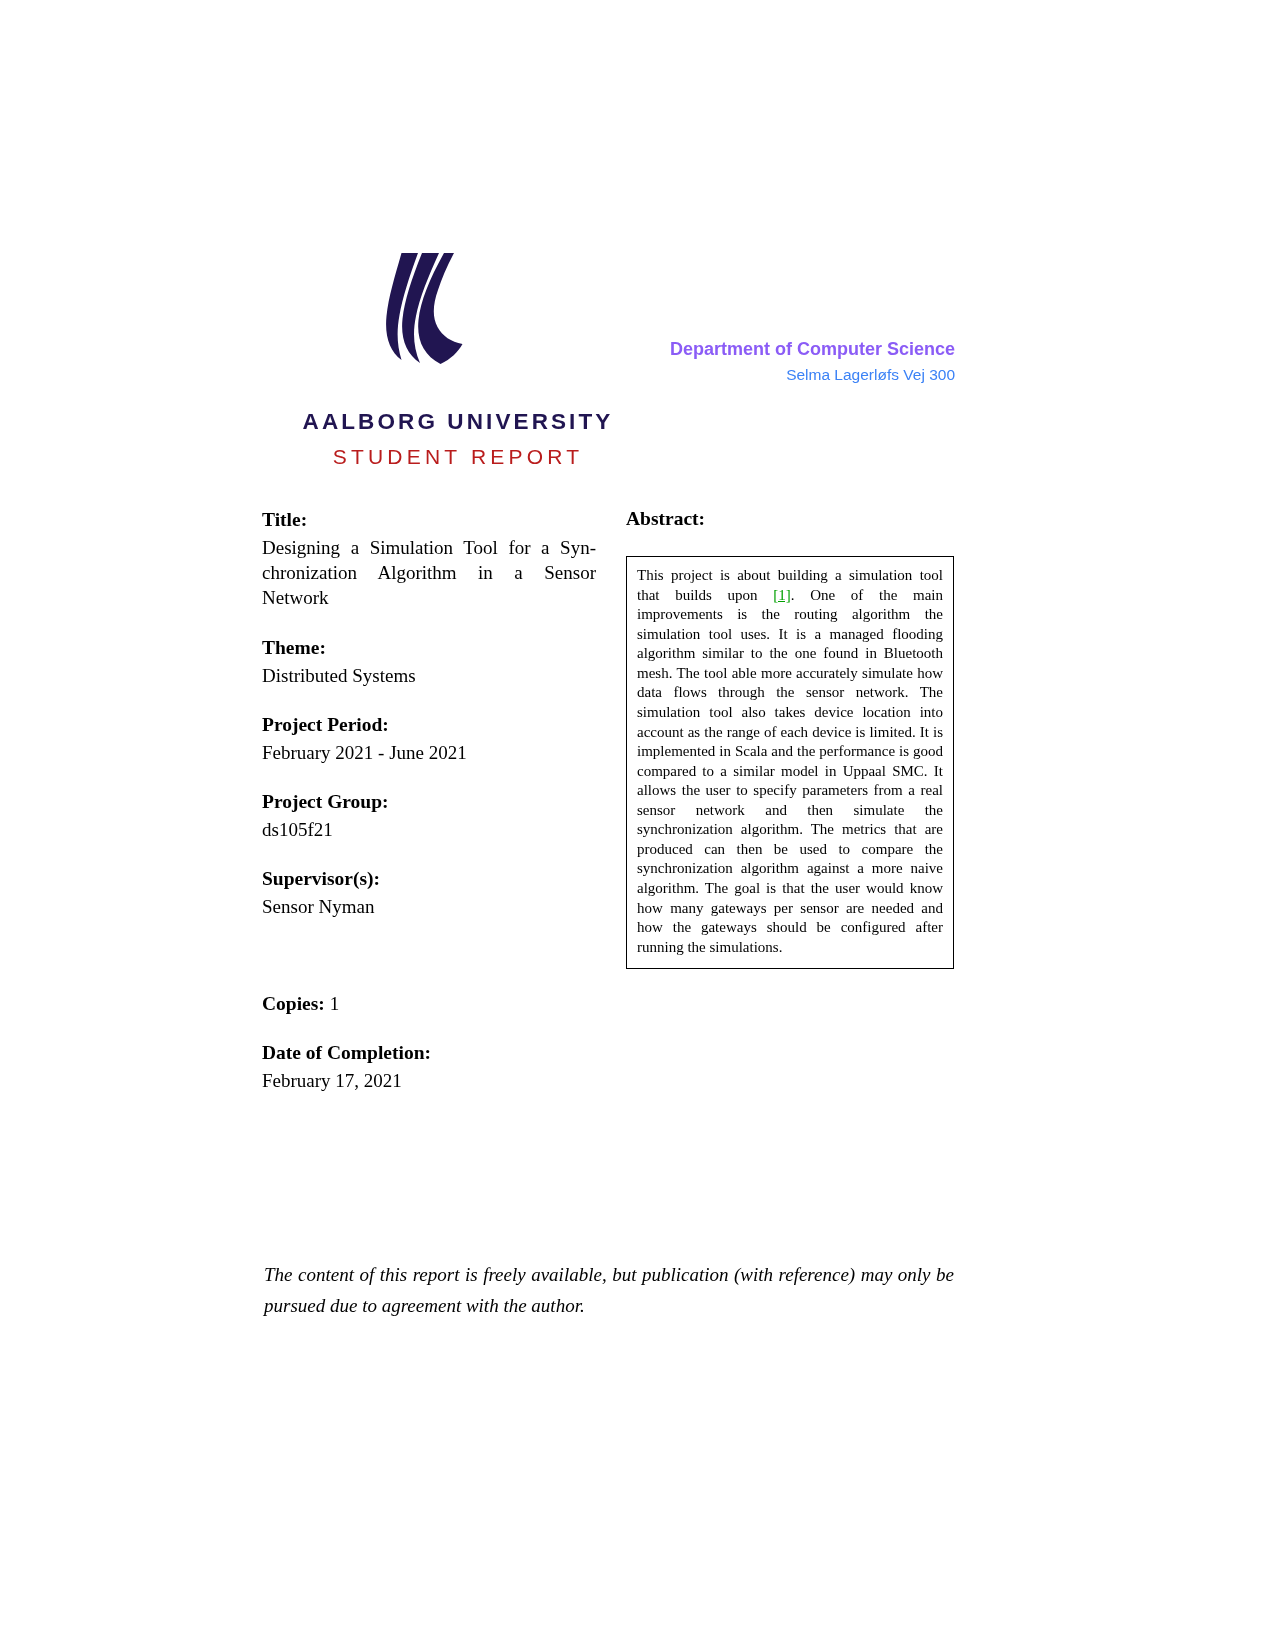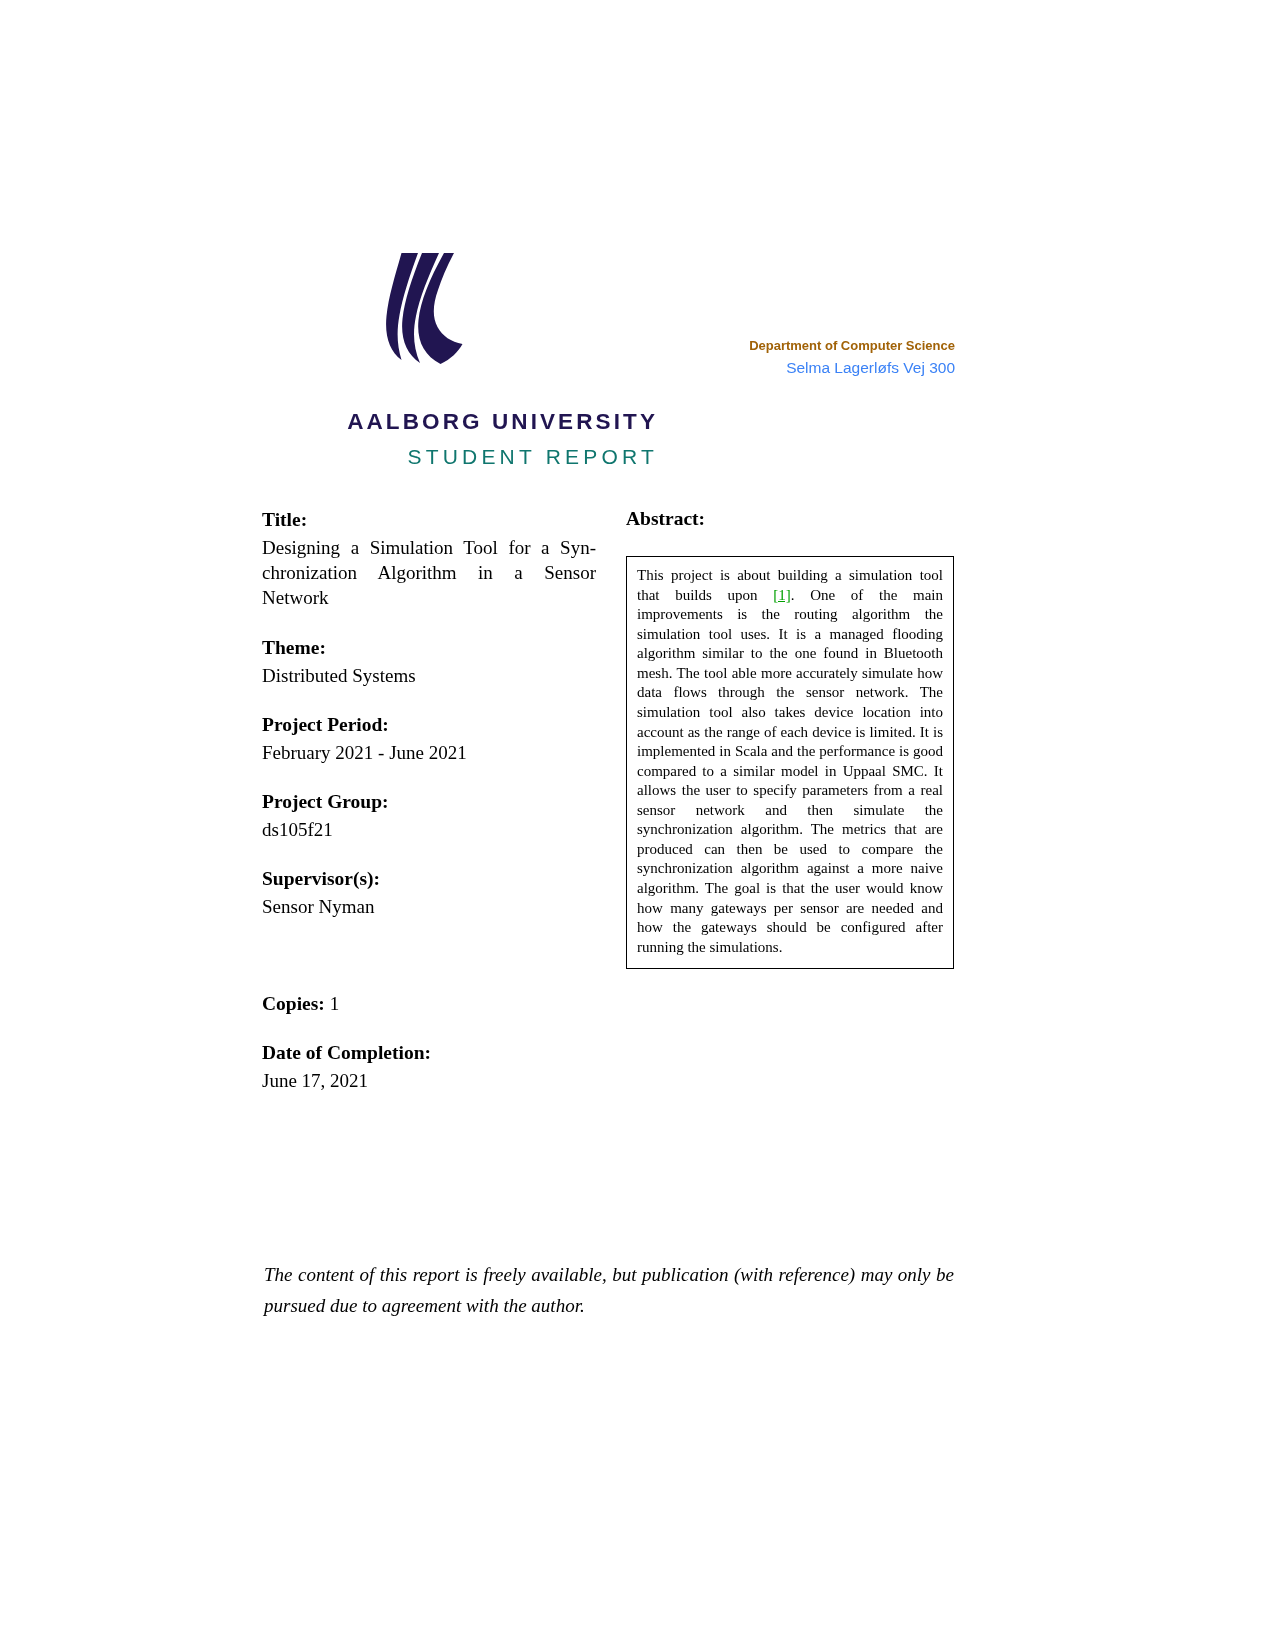--- a/index.html
+++ b/index.html
@@ -35,53 +35,53 @@
     width: 120px;
     height: 120px;
   }
   .logo-wrap svg { display: block; }
 
   .brand {
     position: absolute;
     left: 258px;
     top: 173px;
     width: 400px;
-    text-align: right;
+    text-align: center;
   }
   .brand-line1 {
     font-family: "Liberation Sans", "DejaVu Sans", sans-serif;
     font-weight: bold;
     font-size: 22.5px;
     letter-spacing: 3.1px;
     color: #211551;
     white-space: nowrap;
   }
   .brand-line2 {
     font-family: "Liberation Sans", "DejaVu Sans", sans-serif;
     font-weight: normal;
     font-size: 21px;
     letter-spacing: 4.2px;
-    color: #0f766e;
+    color: #b91c1c;
     margin-top: 10px;
     white-space: nowrap;
   }
 
   .address {
     position: absolute;
     right: 320px;
     top: 100px;
     width: 440px;
     text-align: right;
     font-family: "Liberation Sans", "DejaVu Sans", sans-serif;
     line-height: 1.52;
   }
   .address .dept {
     font-weight: bold;
-    font-size: 13px;
-    color: #a16207;
+    font-size: 18px;
+    color: #8b5cf6;
   }
   .address .street,
   .address .city {
     font-weight: normal;
     font-size: 15.5px;
     color: #3b82f6;
   }
 
   
   .body-cols {
@@ -223,21 +223,21 @@
       <div class="spacer-block"></div>
 
       <div class="field-inline">
         <span class="k">Copies:</span>
         <span class="v">1</span>
       </div>
 
 
       <div class="field">
         <div class="field-label">Date of Completion:</div>
-        <div class="field-value">June 17, 2021</div>
+        <div class="field-value">February 17, 2021</div>
       </div>
 
     </div>
 
     <div class="col-right">
       <div class="abstract-head">Abstract:</div>
       <div class="abstract-box">
         <div class="abstract-text"><span>This project is about building a simulation tool that builds upon </span><a class="cite-link" href="#">[1]</a><span>. One of the main improvements is the routing algorithm the simulation tool uses. It is a managed flooding algorithm similar to the one found in Bluetooth mesh. The tool able more accurately simulate how data flows through the sensor network. The simulation tool also takes device location into account as the range of each device is limited. It is implemented in Scala and the performance is good compared to a similar model in Uppaal SMC. It allows the user to specify parameters from a real sensor network and then simulate the synchronization algorithm. The metrics that are produced can then be used to compare the synchronization algorithm against a more naive algorithm. The goal is that the user would know how many gateways per sensor are needed and how the gateways should be configured after running the simulations.</span></div>
       </div>
     </div>

